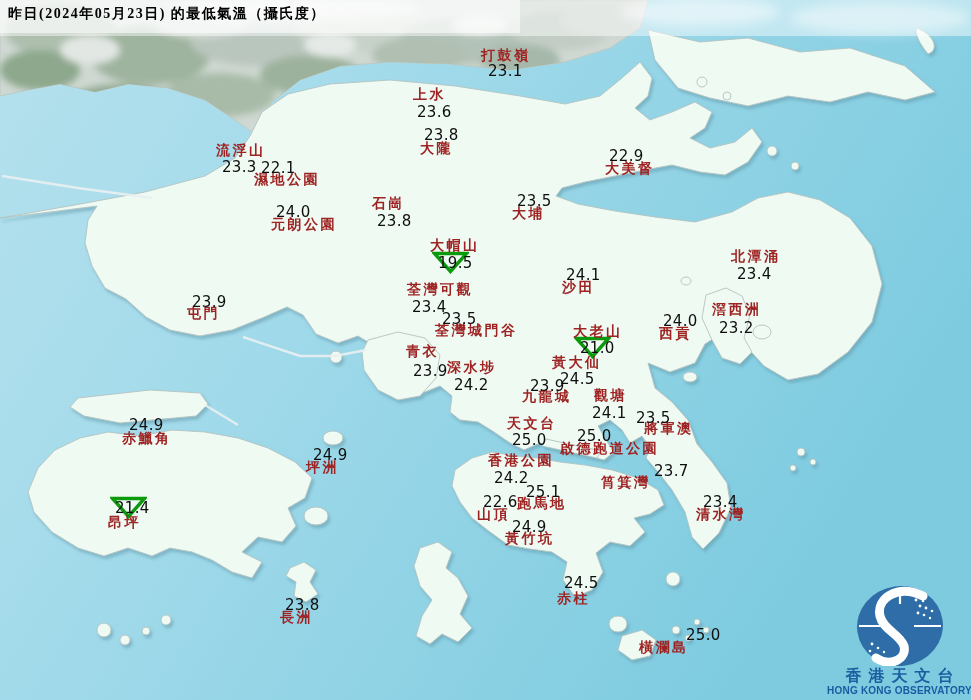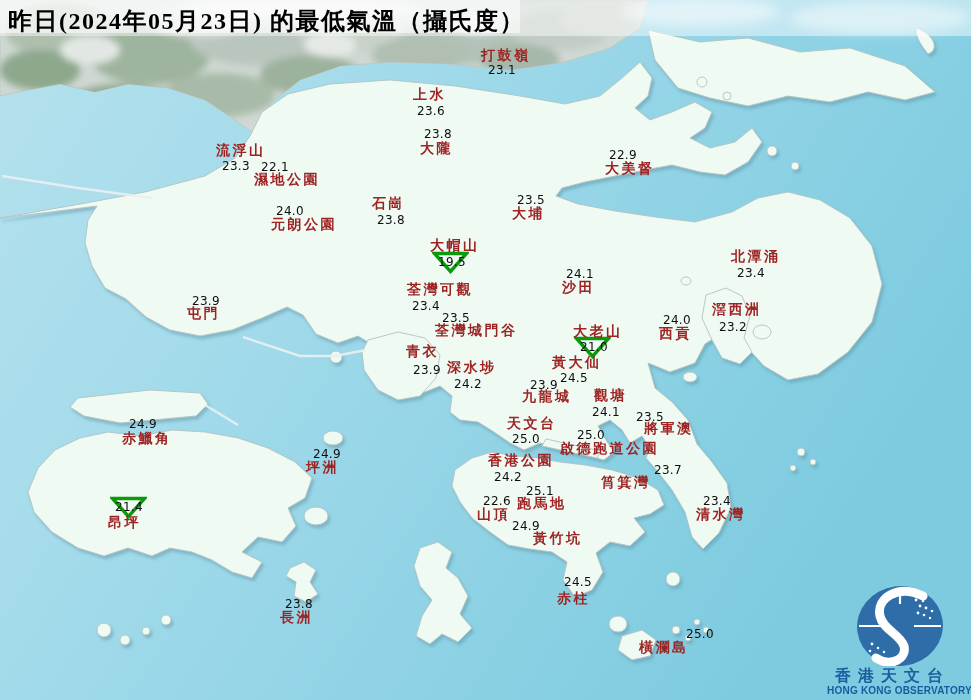--- a/index.html
+++ b/index.html
@@ -2,36 +2,36 @@
 <html><head>
 <meta charset="utf-8">
 <style>
   html,body{margin:0;padding:0;}
   body{width:971px;height:700px;overflow:hidden;}
   .map-root{position:relative;width:971px;height:700px;background:#9ad6e6;font-family:"DejaVu Sans",sans-serif;}
   svg.geo{position:absolute;left:0;top:0;}
   .map-title{
     position:absolute;left:8px;top:5px;z-index:30;
     font-family:"Liberation Serif","DejaVu Serif",serif;
-    font-weight:700;font-size:24px;color:#000;letter-spacing:1.5px;white-space:nowrap;
+    font-weight:700;font-size:14px;color:#000;letter-spacing:1.5px;white-space:nowrap;
   }
   .st-name{
     position:absolute;z-index:20;
     color:#9e2424;font-family:"Liberation Serif","DejaVu Serif",serif;
     font-size:14px;line-height:1;letter-spacing:2.5px;white-space:nowrap;font-weight:600;
   }
   .st-value{
     position:absolute;z-index:21;
     color:#0e0e0e;font-family:"DejaVu Sans",sans-serif;
-    font-size:12px;line-height:1;letter-spacing:.3px;white-space:nowrap;
+    font-size:15px;line-height:1;letter-spacing:.3px;white-space:nowrap;
   }
   .st-marker{position:absolute;z-index:19;width:37px;height:23px;}
   .hko-logo{position:absolute;left:828px;top:556px;width:143px;height:144px;z-index:25;}
   .hko-logo .zh{
-    position:absolute;left:0;top:110px;width:143px;
+    position:absolute;left:0;top:110px;width:143px;text-align:center;
     color:#1c5fa0;font-weight:700;font-size:16px;letter-spacing:7px;white-space:nowrap;
     font-family:"Liberation Serif",serif;text-indent:7px;
   }
   .hko-logo .en{
     position:absolute;left:-6px;top:129px;width:155px;text-align:center;
     color:#1b5aa0;font-weight:700;font-size:10px;letter-spacing:.2px;white-space:nowrap;
     font-family:"Liberation Sans","DejaVu Sans",sans-serif;
   }
 </style>
 </head>
@@ -238,21 +238,21 @@
       <span class="st-name" style="left: 560px; top: 442px;">啟德跑道公園</span>
       <span class="st-value" style="left: 577px; top: 429px;">25.0</span>
       <span class="st-name" style="left: 488px; top: 454px;">香港公園</span>
       <span class="st-value" style="left: 494px; top: 471px;">24.2</span>
       <span class="st-name" style="left: 601px; top: 476px;">筲箕灣</span>
       <span class="st-value" style="left: 609px; top: 464px; margin-left: 45px;">23.7</span>
       <span class="st-name" style="left: 517px; top: 497px;">跑馬地</span>
       <span class="st-value" style="left: 526px; top: 485px;">25.1</span>
       <span class="st-name" style="left: 477px; top: 508px;">山頂</span>
       <span class="st-value" style="left: 483px; top: 495px;">22.6</span>
-      <span class="st-name" style="left: 505px; top: 532px; margin-left: 28px;">黃竹坑</span>
+      <span class="st-name" style="left: 505px; top: 532px;">黃竹坑</span>
       <span class="st-value" style="left: 512px; top: 520px;">24.9</span>
       <span class="st-name" style="left: 696px; top: 508px;">清水灣</span>
       <span class="st-value" style="left: 703px; top: 495px;">23.4</span>
       <span class="st-name" style="left: 122px; top: 432px;">赤鱲角</span>
       <span class="st-value" style="left: 129px; top: 418px;">24.9</span>
       <span class="st-name" style="left: 306px; top: 461px;">坪洲</span>
       <span class="st-value" style="left: 313px; top: 448px;">24.9</span>
       <span class="st-marker" style="left: 110px; top: 496px;"><svg width="37" height="23" viewBox="0 0 37 23">
           <path d="M2.5,2.5 L34.5,2.5 L18.5,20.5 Z" fill="none" stroke="#0b9a0b" stroke-width="3.4"></path>
         </svg></span>

